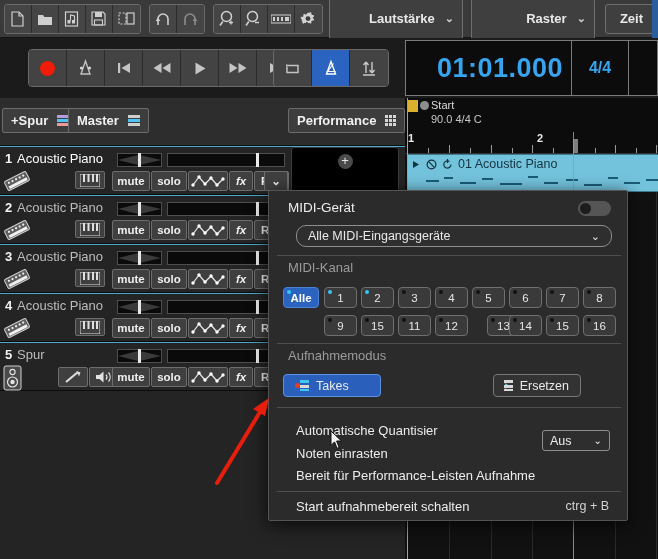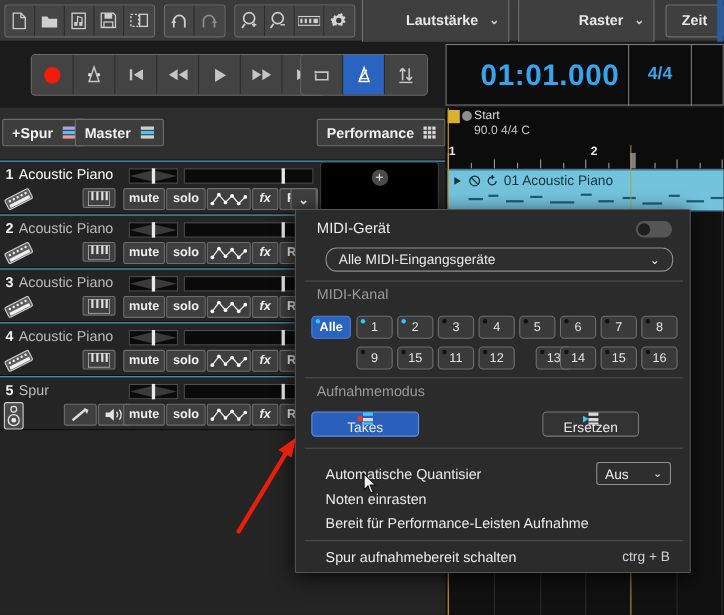--- a/index.html
+++ b/index.html
@@ -162,21 +162,21 @@
     position:absolute; width:33px; height:21px; border:1px solid #6f6f6f; border-radius:4px;
     background:#3a3a3a; color:#e6e6e6; font-size:11.5px;
     display:flex; align-items:center; justify-content:center;
   }
   .chan-btn.on { background:#2a63c0; border-color:#4b82d6; color:#fff;font-weight:bold; }
   .led { position:absolute; left:3px; top:2px; width:4px; height:4px; border-radius:50%; background:#111; }
   .led.lit { background:#35c7f5; }
   .mode-btn {
     position:absolute; height:23px; border:1px solid #787878; border-radius:4px;
     background:#333; color:#eaeaea; font-size:12.5px;
-    display:flex; align-items:center; gap:7px; padding:0 11px;flex-direction:column;
+    display:flex; align-items:center; gap:7px; padding:0 11px;
   }
   .mode-btn.on { background:#2a5fbb; border-color:#5e92e0; }
   .mi { position:relative; width:14px; height:11px; }
   .mi .bar { position:absolute; right:0; height:2.5px; background:#d9d9d9;}
   .mi .dot { position:absolute; left:0; width:5px; height:5px; border-radius:50%; background:#e63b25;}
   .mi .cyanbar { background:#3fc8f0 !important; }
   .mi .arrow { position:absolute; left:0; top:3px; width:0;height:0;
      border-top:3px solid transparent;border-bottom:3px solid transparent;border-left:5px solid #3fc8f0;}
   .menu-item { position:absolute; left:27px; color:#ececec; font-size:13px; white-space:nowrap;}
   .menu-short { position:absolute; right:18px; color:#d2d2d2; font-size:12.5px;}
@@ -850,29 +850,29 @@
         <i class="arrow"></i>
         <i class="bar" style="top:5px; width:9px;"></i>
         <i class="bar" style="top:8.5px; width:9px;"></i>
       </span>
       <span>Ersetzen</span>
     </div>
 
     <div class="pp-hr" style="top:216px;"></div>
 
     <div class="menu-item" style="top:232px;">Automatische Quantisier</div>
-    <div class="aus-select" style="top:229px;">
+    <div class="aus-select" style="top:239px;">
       <span>Aus</span>
       <span style="font-size:10px;">⌄</span>
     </div>
     <div class="menu-item" style="top:255px;">Noten einrasten</div>
     <div class="menu-item" style="top:277px;">Bereit für Performance-Leisten Aufnahme</div>
 
     <div class="pp-hr" style="top:300px;"></div>
-    <div class="menu-item" style="top:308px;">Spur aufnahmebereit schalten</div>
+    <div class="menu-item" style="top:308px;">Start aufnahmebereit schalten</div>
     <div class="menu-short" style="top:308px;">ctrg + B</div>
   </div>
 
   <div class="arrow-anno">
     <svg width="72" height="95" viewBox="0 0 72 95">
       <line x1="12" y1="88" x2="58" y2="12" stroke="#e81e0d" stroke-width="4" stroke-linecap="round"></line>
       <path d="M64 3L48 14l12 7z" fill="#e81e0d"></path>
     </svg>
   </div>
 

